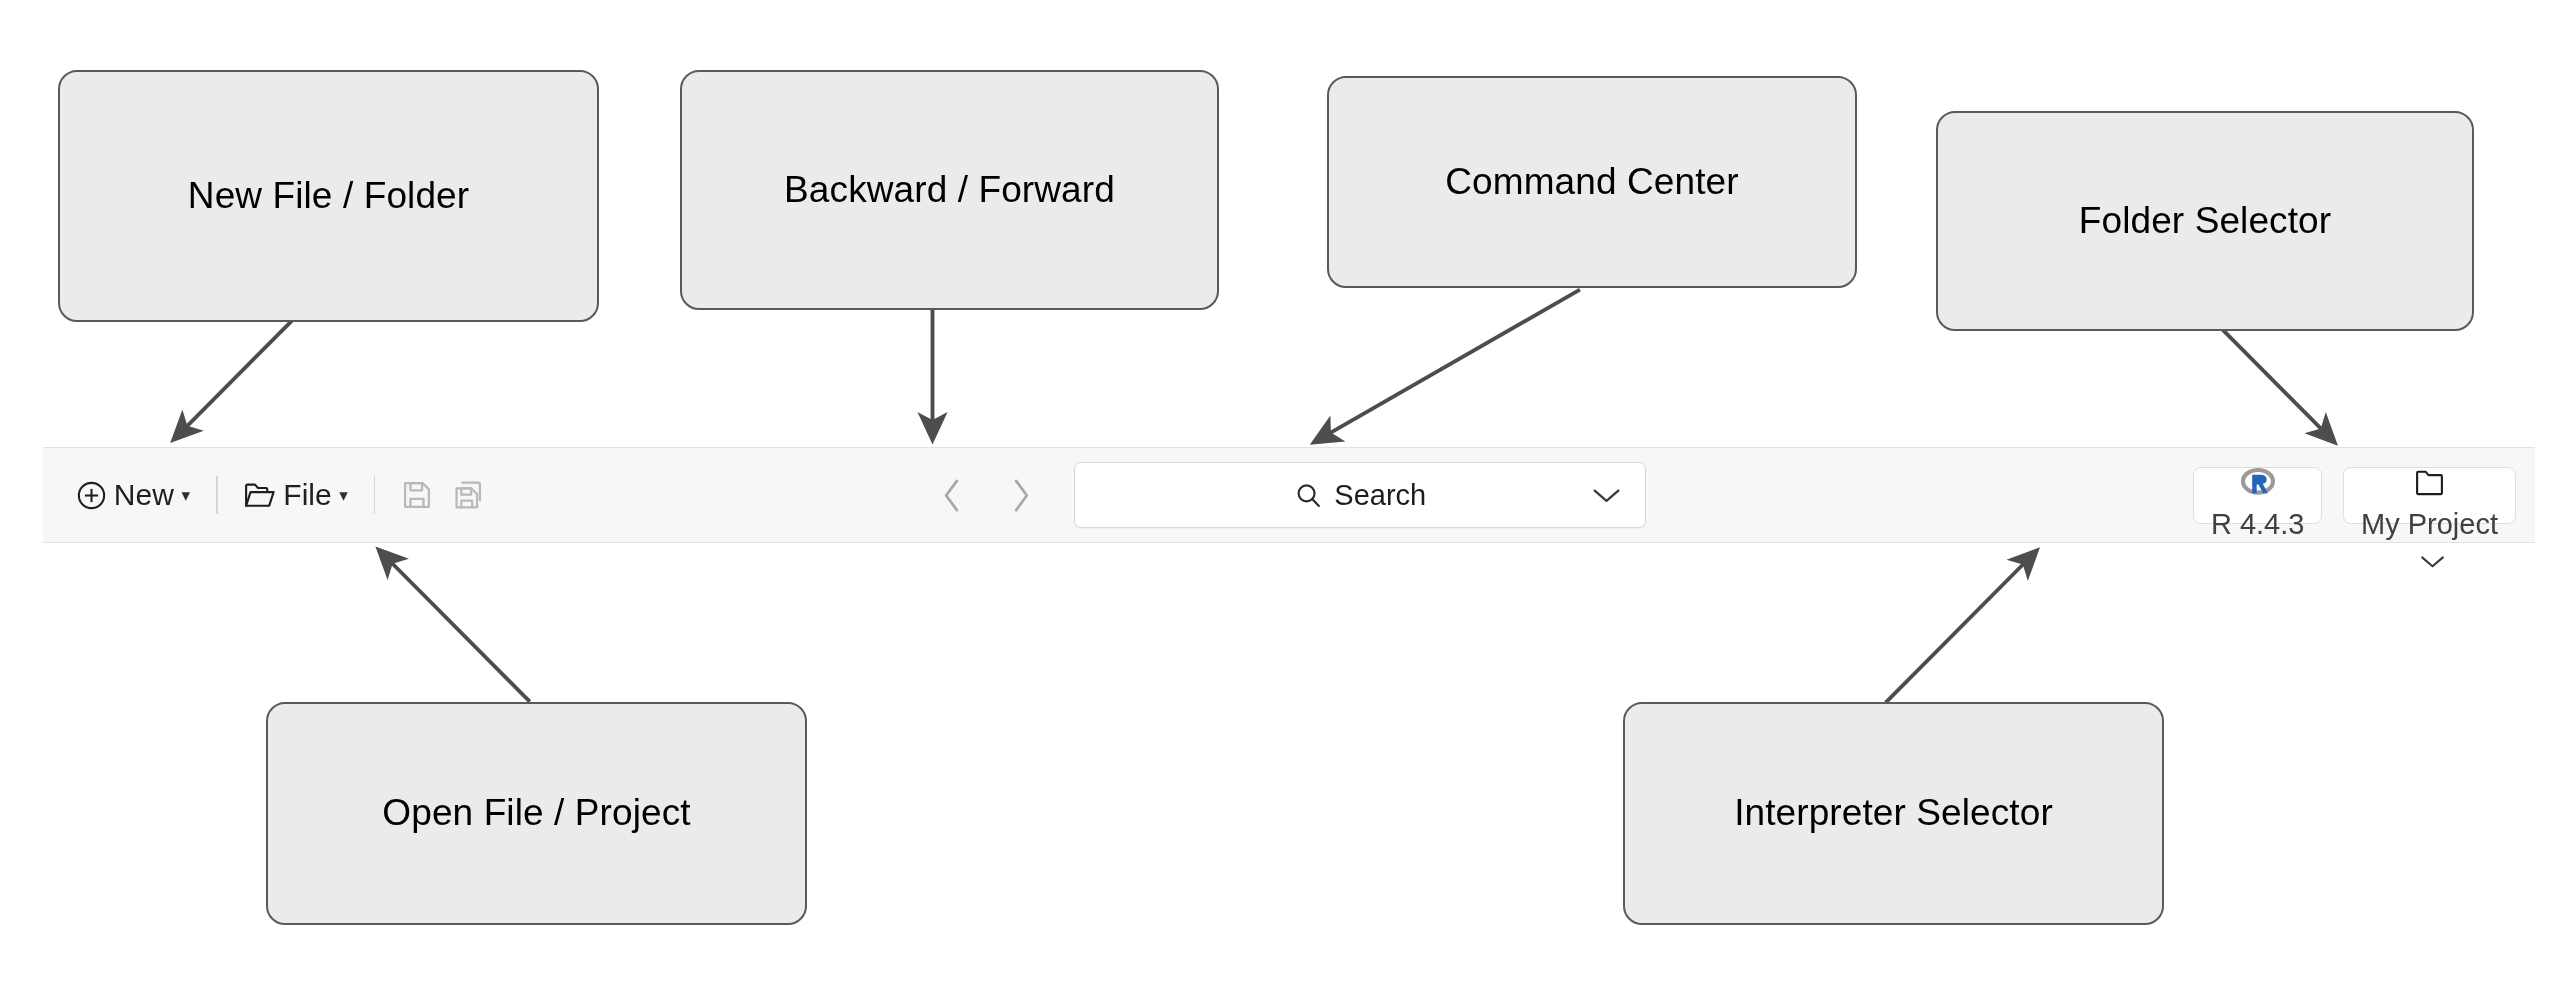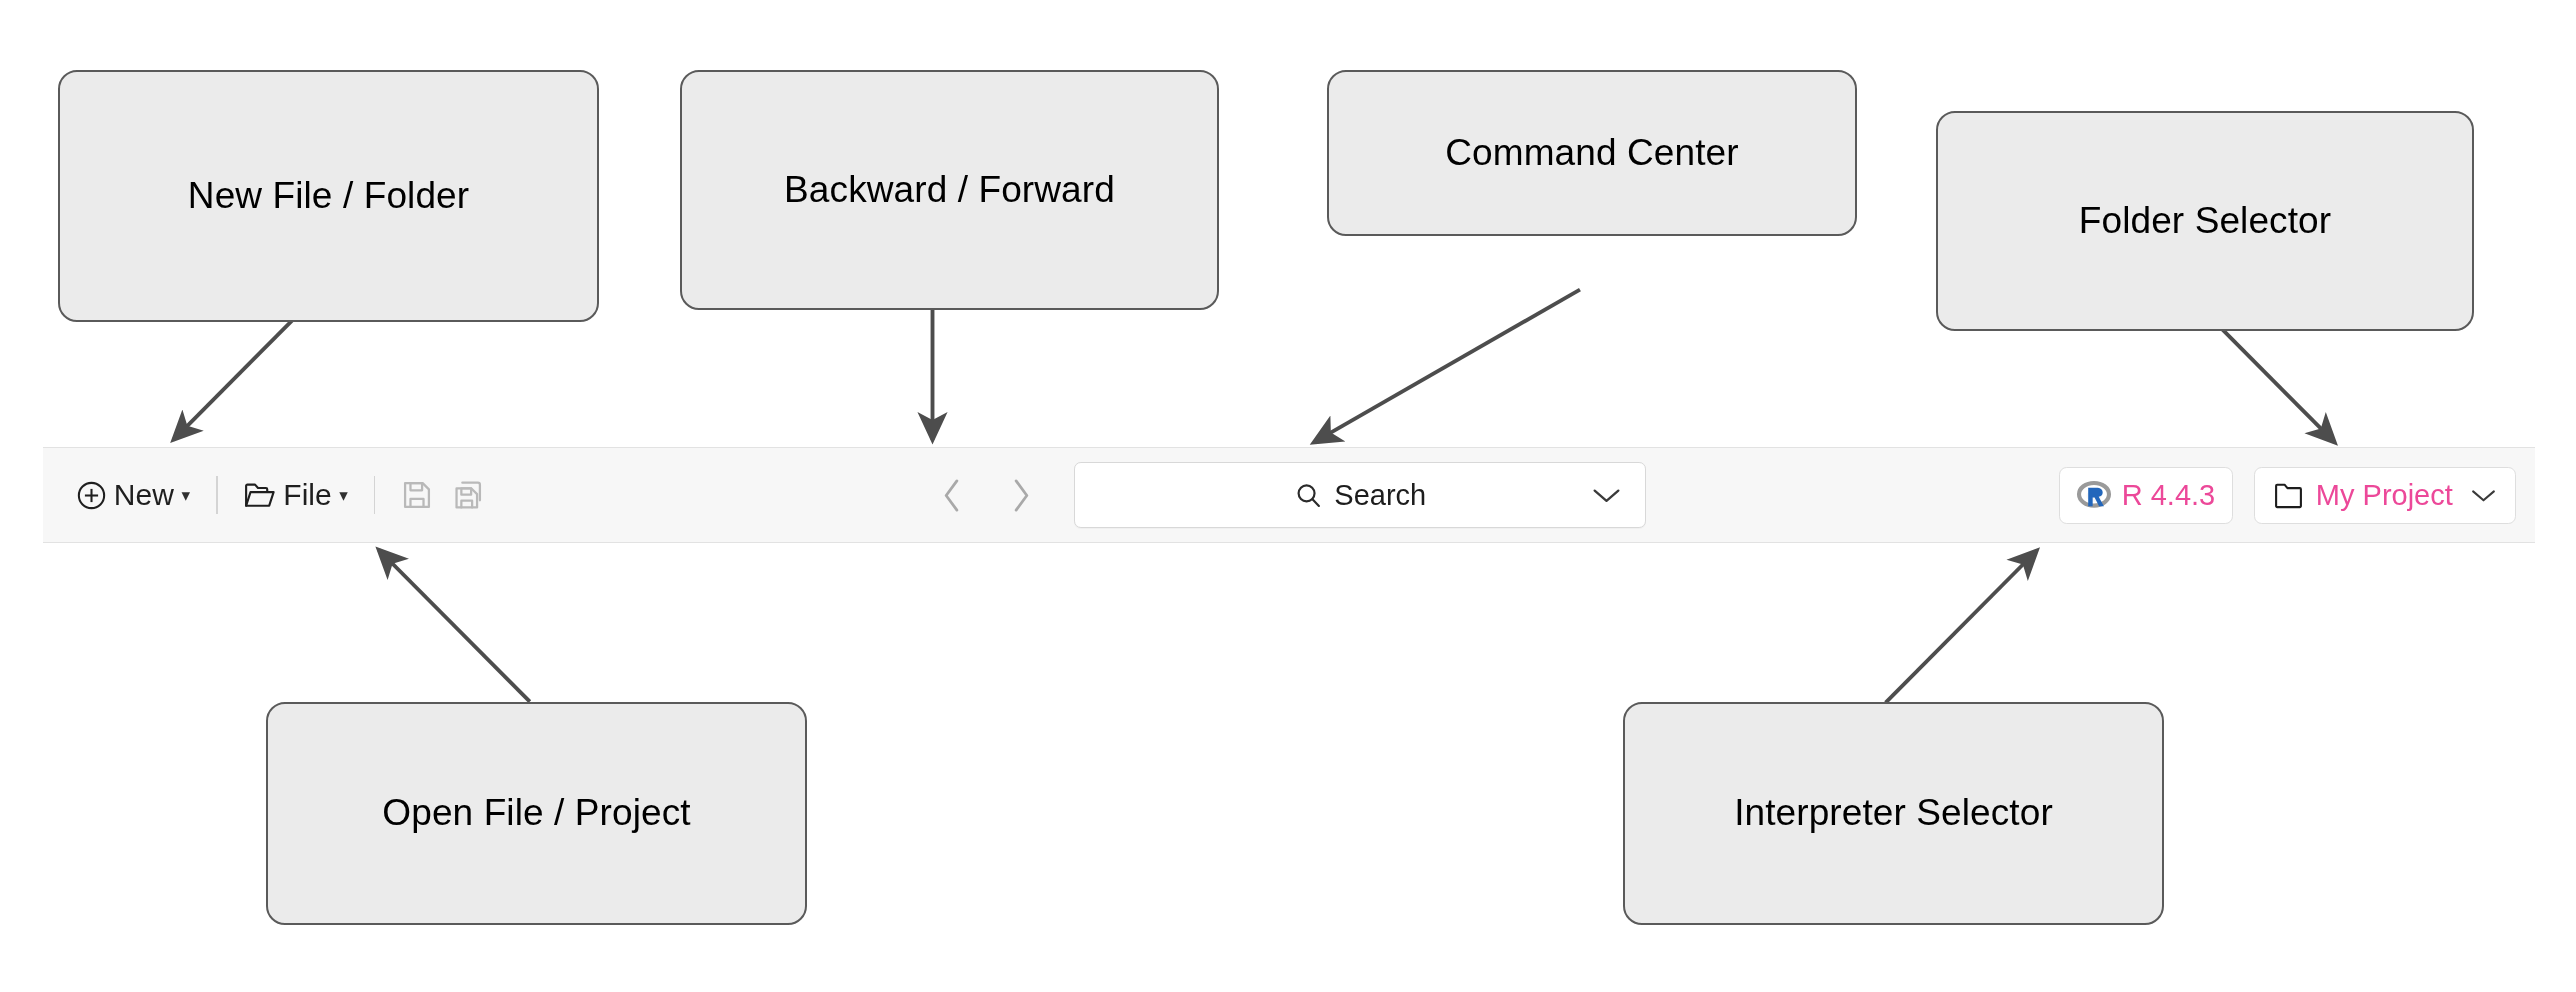--- a/index.html
+++ b/index.html
@@ -80,22 +80,23 @@
   .search-chevron { position: absolute; right: 22px; display: flex; align-items: center; }
 
   .pill {
     height: 57px;
     background: #ffffff;
     border: 1.7px solid #dedede;
     border-radius: 7.7px;
     display: flex; align-items: center; gap: 11px;
     padding: 0 17px;
     font-size: 29px;
-    color: #ec4899;
+    color: #404040;
     white-space: nowrap;
+    flex-direction: column;
   }
 
   svg { display: block; overflow: visible; }
 </style>
 </head>
 <body>
 
 <div id="stage">
 
   <svg id="arrows" viewBox="0 0 3000 1156" width="2576" height="993">
@@ -115,21 +116,21 @@
   </svg>
 
   <div class="callout" style="left:58px;  top:70px;  width:541px; height:252px;">
     <span>New File / Folder</span>
   </div>
 
   <div class="callout" style="left:680px; top:70px;  width:539px; height:240px;">
     <span>Backward / Forward</span>
   </div>
 
-  <div class="callout" style="left:1327px; top:70px; width:530px; height:166px;">
+  <div class="callout" style="left:1327px; top:76px; width:530px; height:212px;">
     <span>Command Center</span>
   </div>
 
   <div class="callout" style="left:1936px; top:70px; width:538px; height:220px;margin-top:41px;">
     <span>Folder Selector</span>
   </div>
 
   <div class="callout" style="left:266px;  top:702px; width:541px; height:223px;">
     <span>Open File / Project</span>
   </div>

